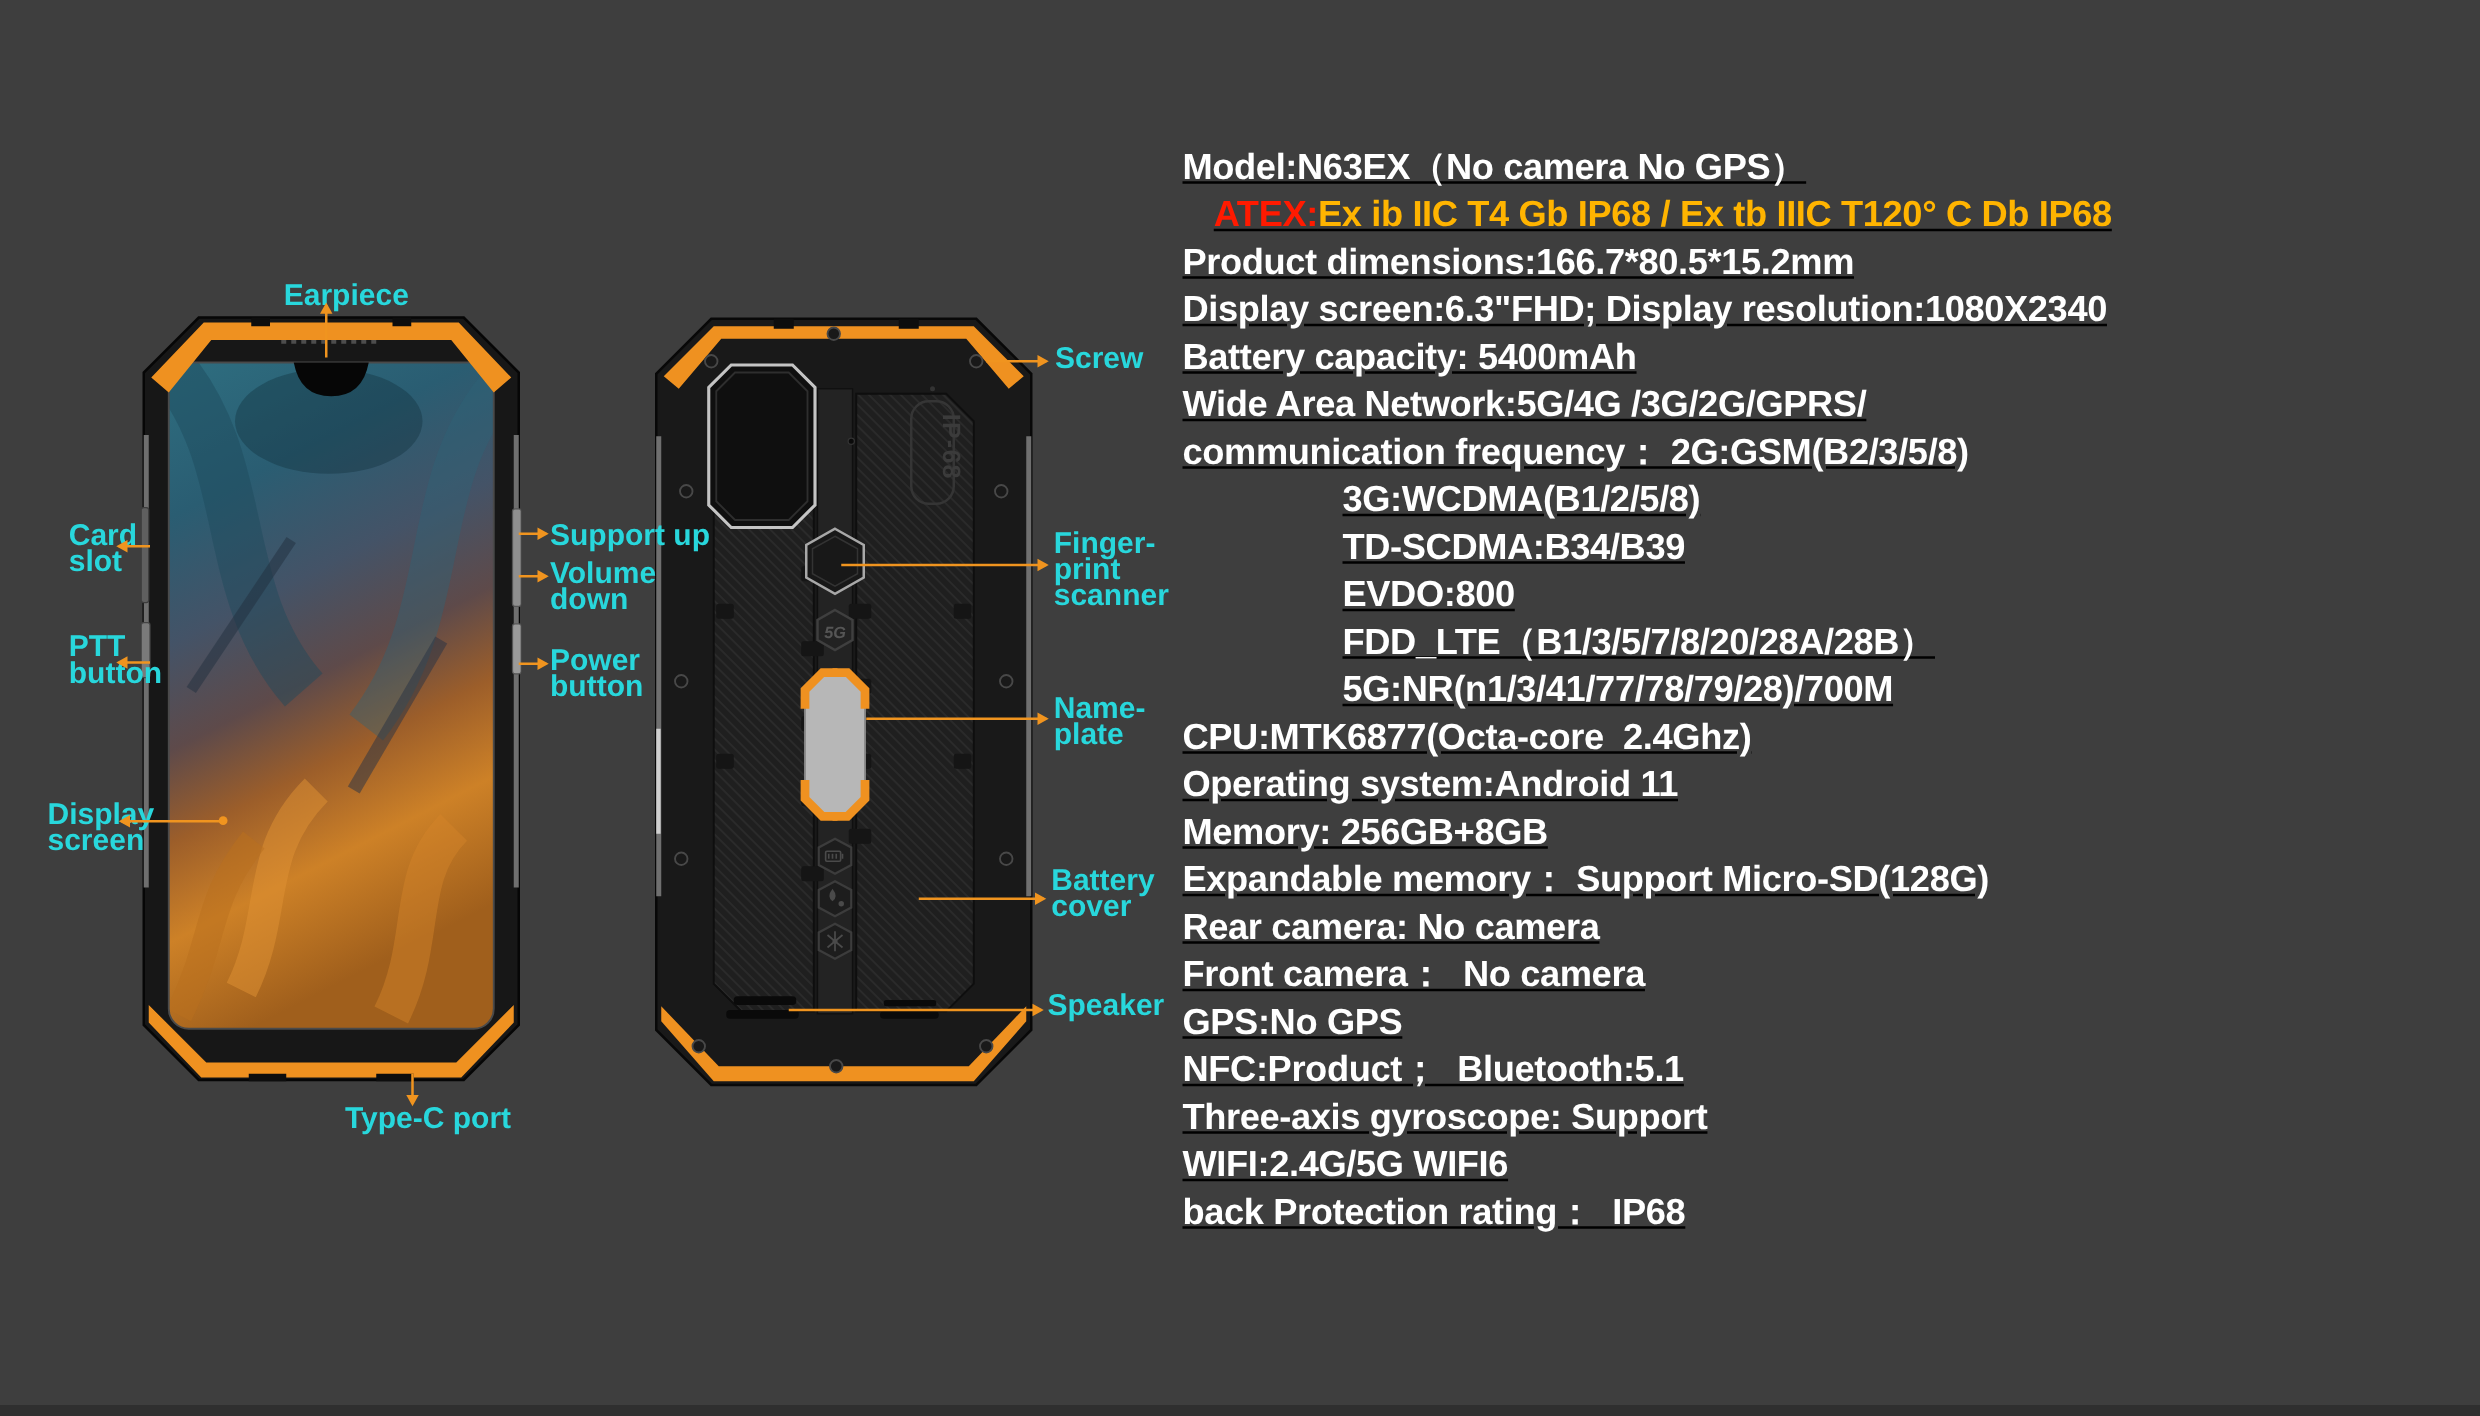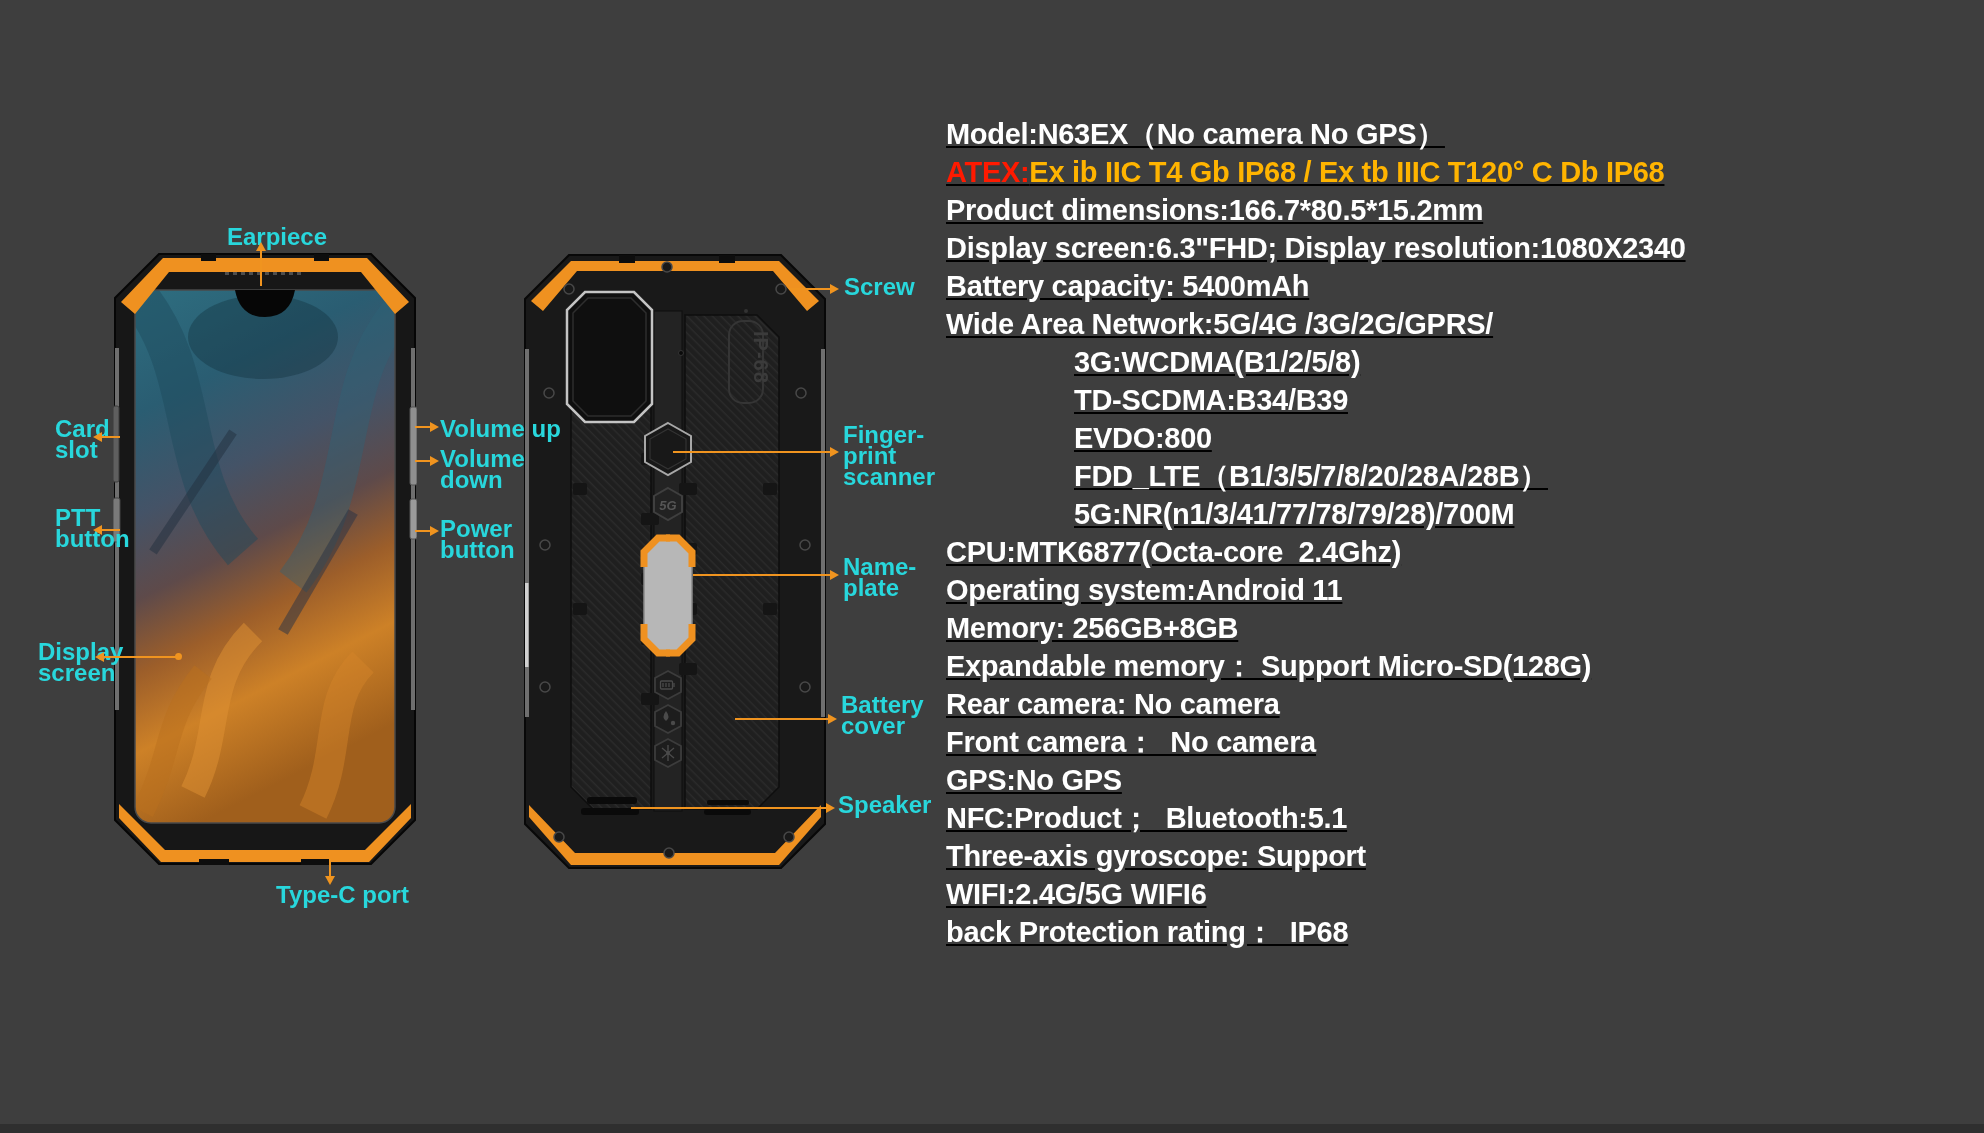--- a/index.html
+++ b/index.html
@@ -18,21 +18,21 @@
   .bottom-strip{position:absolute;left:0;bottom:0;width:100%;height:9px;background:#2f2f2f;}
 
   
   .specs{position:absolute;left:946px;top:115px;width:1030px;text-decoration:underline;}
   .spec-line{
     height:38px;line-height:38px;white-space:pre;
     font-size:29px;font-weight:bold;color:var(--spec-white);
     letter-spacing:-0.3px;
   }
   .spec-line.indent{padding-left:128px;}
-  .atex-label{color:var(--atex-red);}
+  .atex-label{color:var(--atex-red);margin-left:25px;}
   .atex-value{color:var(--atex-orange);}
 
   
   .callout{
     position:absolute;color:var(--label-cyan);font-weight:bold;
     font-size:24px;line-height:21px;white-space:pre-line;letter-spacing:0;
   }
 
   
   .arrow{position:absolute;}
@@ -233,21 +233,21 @@
     </div>
 
   <div class="callout" style="left:38px;top:641px">Display
 screen</div>
   <div class="arrow h left" style="left:96px;top:652px;width:84px">
       <span class="shaft"></span>
       <span class="head"></span>
       <span class="tail-dot"></span>
     </div>
 
-  <div class="callout" style="left:440px;top:418px">Volume up</div>
+  <div class="callout" style="left:440px;top:418px">Support up</div>
   <div class="arrow h right" style="left:414px;top:422px;width:24px">
       <span class="shaft"></span>
       <span class="head"></span>
     </div>
 
   <div class="callout" style="left:440px;top:448px">Volume
 down</div>
   <div class="arrow h right" style="left:414px;top:456px;width:24px">
       <span class="shaft"></span>
       <span class="head"></span>
@@ -300,20 +300,21 @@
       <span class="head"></span>
     </div>
 
   <div class="specs">
     <div class="spec-line">Model:N63EX（No camera No GPS）</div>
     <div class="spec-line"><span class="atex-label">ATEX:</span><span class="atex-value">Ex ib IIC T4 Gb IP68 / Ex tb IIIC T120° C Db IP68</span></div>
     <div class="spec-line">Product dimensions:166.7*80.5*15.2mm</div>
     <div class="spec-line">Display screen:6.3"FHD; Display resolution:1080X2340</div>
     <div class="spec-line">Battery capacity: 5400mAh</div>
     <div class="spec-line">Wide Area Network:5G/4G /3G/2G/GPRS/</div>
+    <div class="spec-line">communication frequency： 2G:GSM(B2/3/5/8)</div>
     <div class="spec-line indent">3G:WCDMA(B1/2/5/8)</div>
     <div class="spec-line indent">TD-SCDMA:B34/B39</div>
     <div class="spec-line indent">EVDO:800</div>
     <div class="spec-line indent">FDD_LTE（B1/3/5/7/8/20/28A/28B）</div>
     <div class="spec-line indent">5G:NR(n1/3/41/77/78/79/28)/700M</div>
     <div class="spec-line">CPU:MTK6877(Octa-core  2.4Ghz)</div>
     <div class="spec-line">Operating system:Android 11</div>
     <div class="spec-line">Memory: 256GB+8GB</div>
     <div class="spec-line">Expandable memory： Support Micro-SD(128G)</div>
     <div class="spec-line">Rear camera: No camera</div>

